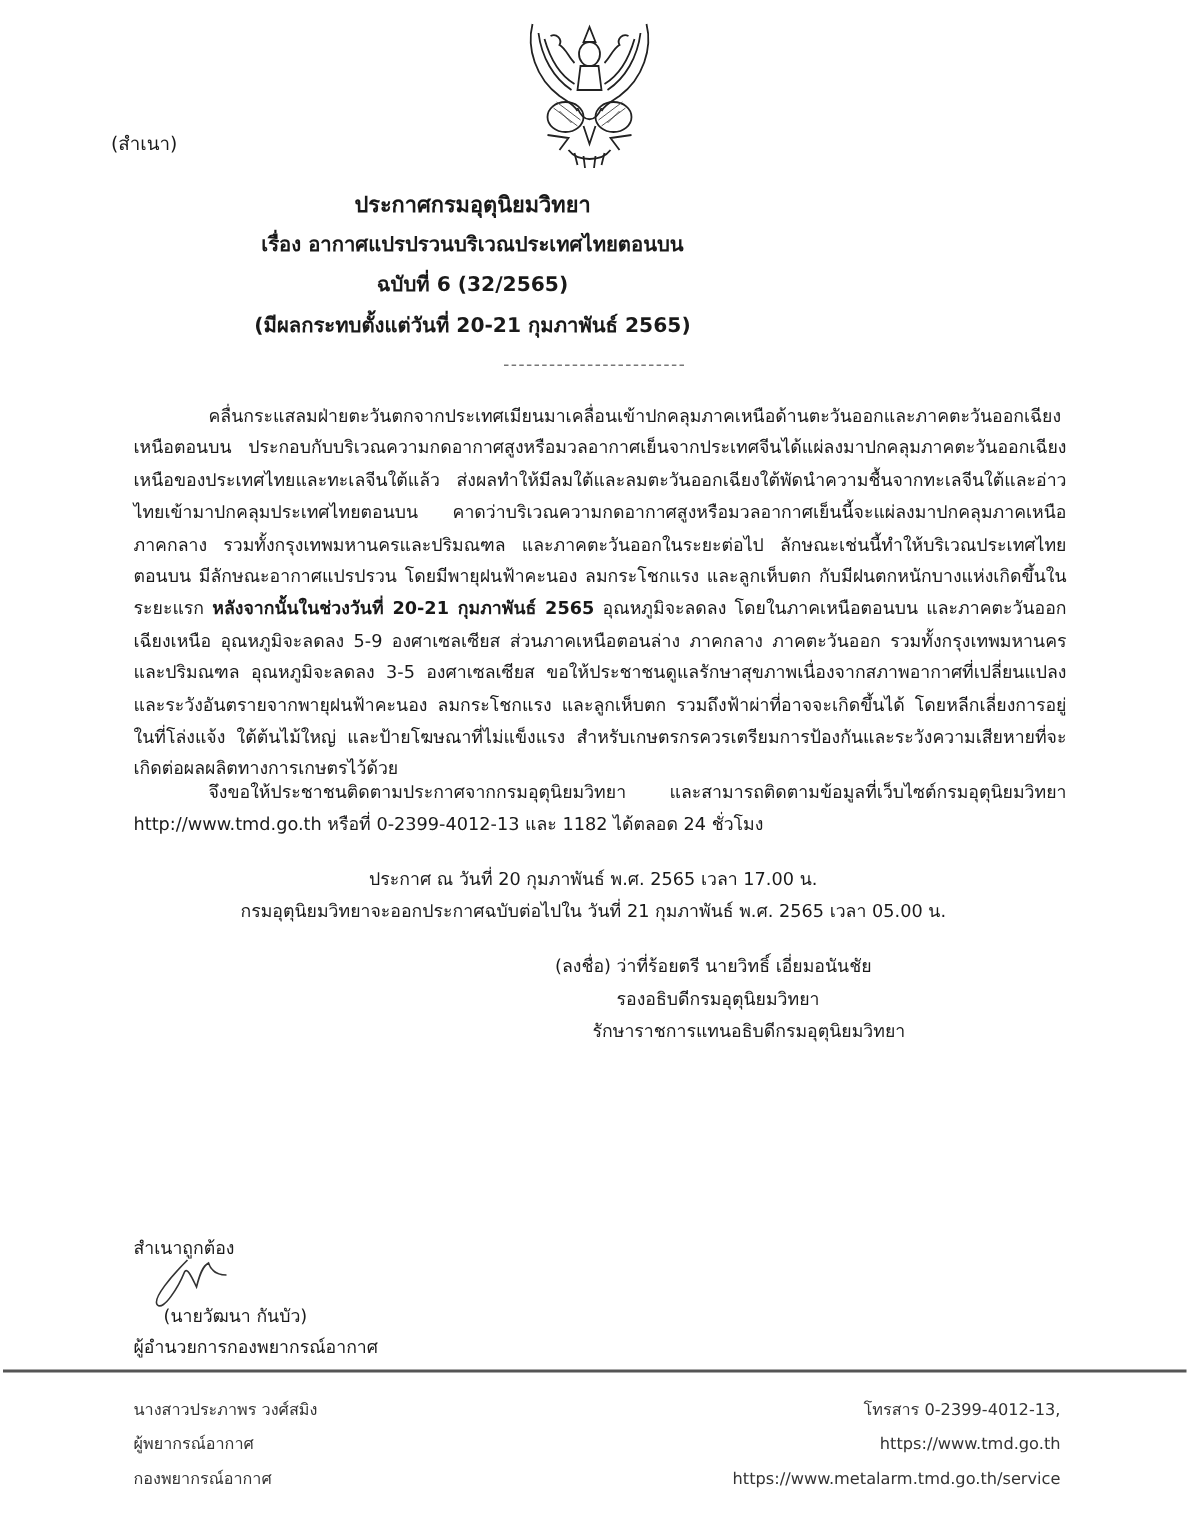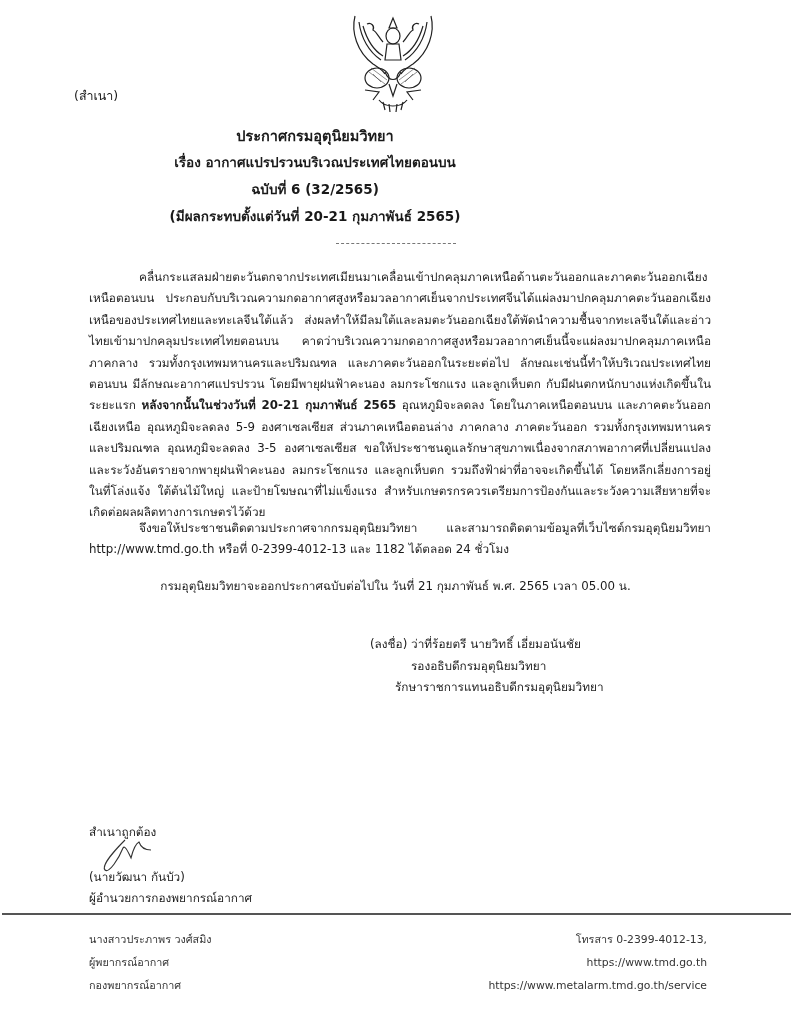--- a/index.html
+++ b/index.html
@@ -27,21 +27,21 @@
     .center-lines { left: 0; width: 791px; text-align: center; font-size: 11.8px; line-height: 21.4px; }
     .issued { top: 576px; }
     .sig { left: 370px; top: 634px; font-size: 11.8px; line-height: 21.5px; }
     .sig div { white-space: nowrap; }
     .sig .l1 { padding-left: 0; }
     .sig .l2 { padding-left: 73px; }
     .sig .l3 { padding-left: 41px; }
     .sig .l4 { padding-left: 25px; }
     .certify { left: 89px; top: 822px; font-size: 11.8px; line-height: 21px; }
     .signature-mark { left: 95px; top: 836px; width: 70px; height: 38px; }
-    .certify .name { margin-top: 24px; }
+    .certify .name { margin-top: 24px; margin-left: 20px; }
     .divider { left: 2px; top: 913px; width: 789px; height: 0; border-top: 2px solid #555; }
     .footer-left { left: 89px; top: 928px; font-size: 10.8px; line-height: 23px; color: #333; }
     .footer-right { left: 480px; top: 928px; font-size: 10.8px; line-height: 23px; color: #333; text-align: right; width: 227px; }
     .footer-right div:nth-child(2) { text-align: right; }
   </style>
 </head>
 <body>
 
 <div class="abs copy-mark">(สำเนา)</div>
 
@@ -79,20 +79,21 @@
 <div class="abs title-block t2">เรื่อง อากาศแปรปรวนบริเวณประเทศไทยตอนบน</div>
 <div class="abs title-block t3">ฉบับที่ 6 (32/2565)</div>
 <div class="abs title-block t4">(มีผลกระทบตั้งแต่วันที่ 20-21 กุมภาพันธ์ 2565)</div>
 <div class="abs dashes"></div>
 
 <div class="abs para p1"><span>คลื่นกระแสลมฝ่ายตะวันตกจากประเทศเมียนมาเคลื่อนเข้าปกคลุมภาคเหนือด้านตะวันออกและภาคตะวันออกเฉียงเหนือตอนบน ประกอบกับบริเวณความกดอากาศสูงหรือมวลอากาศเย็นจากประเทศจีนได้แผ่ลงมาปกคลุมภาคตะวันออกเฉียงเหนือของประเทศไทยและทะเลจีนใต้แล้ว ส่งผลทำให้มีลมใต้และลมตะวันออกเฉียงใต้พัดนำความชื้นจากทะเลจีนใต้และอ่าวไทยเข้ามาปกคลุมประเทศไทยตอนบน คาดว่าบริเวณความกดอากาศสูงหรือมวลอากาศเย็นนี้จะแผ่ลงมาปกคลุมภาคเหนือ ภาคกลาง รวมทั้งกรุงเทพมหานครและปริมณฑล และภาคตะวันออกในระยะต่อไป ลักษณะเช่นนี้ทำให้บริเวณประเทศไทยตอนบน มีลักษณะอากาศแปรปรวน โดยมีพายุฝนฟ้าคะนอง ลมกระโชกแรง และลูกเห็บตก กับมีฝนตกหนักบางแห่งเกิดขึ้นในระยะแรก </span><b>หลังจากนั้นในช่วงวันที่ 20-21 กุมภาพันธ์ 2565</b><span> อุณหภูมิจะลดลง โดยในภาคเหนือตอนบน และภาคตะวันออกเฉียงเหนือ อุณหภูมิจะลดลง 5-9 องศาเซลเซียส ส่วนภาคเหนือตอนล่าง ภาคกลาง ภาคตะวันออก รวมทั้งกรุงเทพมหานครและปริมณฑล อุณหภูมิจะลดลง 3-5 องศาเซลเซียส ขอให้ประชาชนดูแลรักษาสุขภาพเนื่องจากสภาพอากาศที่เปลี่ยนแปลง และระวังอันตรายจากพายุฝนฟ้าคะนอง ลมกระโชกแรง และลูกเห็บตก รวมถึงฟ้าผ่าที่อาจจะเกิดขึ้นได้ โดยหลีกเลี่ยงการอยู่ในที่โล่งแจ้ง ใต้ต้นไม้ใหญ่ และป้ายโฆษณาที่ไม่แข็งแรง สำหรับเกษตรกรควรเตรียมการป้องกันและระวังความเสียหายที่จะเกิดต่อผลผลิตทางการเกษตรไว้ด้วย</span></div>
 
 <div class="abs para p2">จึงขอให้ประชาชนติดตามประกาศจากกรมอุตุนิยมวิทยา และสามารถติดตามข้อมูลที่เว็บไซต์กรมอุตุนิยมวิทยา http://www.tmd.go.th หรือที่ 0-2399-4012-13 และ 1182 ได้ตลอด 24 ชั่วโมง</div>
 
 <div class="abs center-lines issued">
+  <div>ประกาศ ณ วันที่ 20 กุมภาพันธ์ พ.ศ. 2565 เวลา 17.00 น.</div>
   <div>กรมอุตุนิยมวิทยาจะออกประกาศฉบับต่อไปใน วันที่ 21 กุมภาพันธ์ พ.ศ. 2565 เวลา 05.00 น.</div>
 </div>
 
 <div class="abs sig">
   <div class="l1">(ลงชื่อ) ว่าที่ร้อยตรี นายวิทธิ์ เอี่ยมอนันชัย</div>
   <div class="l3">รองอธิบดีกรมอุตุนิยมวิทยา</div>
   <div class="l4">รักษาราชการแทนอธิบดีกรมอุตุนิยมวิทยา</div>
 </div>
 
 <div class="abs certify">

